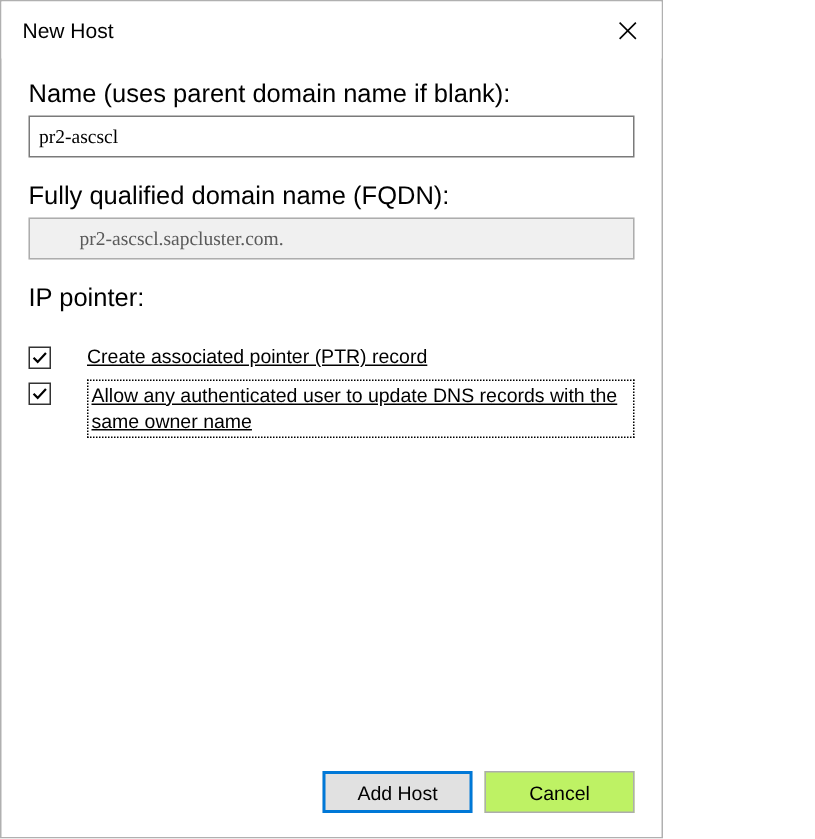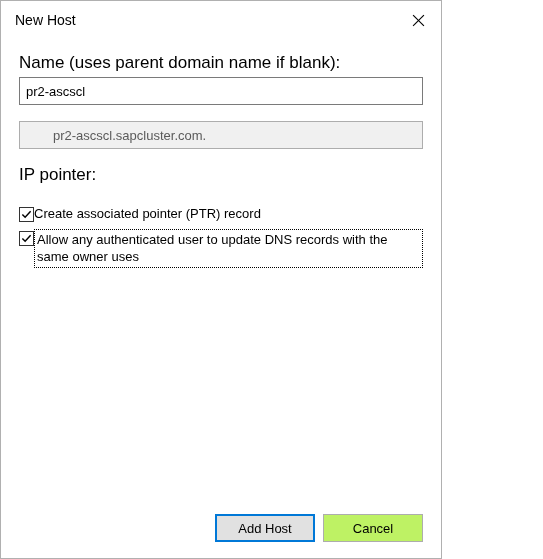--- a/index.html
+++ b/index.html
@@ -51,36 +51,37 @@
     .field-label {
       display: block;
       margin-bottom: 4px;
       font-size: 17px;
     }
     .text-input {
       width: 100%;
       height: 28px;
       padding: 3px 6px;
       border: 1px solid #7a7a7a;
-      font-family: Liberation Sans, sans-serif;
+      font-family: Liberation Serif, serif;
       font-size: 13px;
       outline: none;
       background: #ffffff;
     }
     .text-input[readonly] {
       background: #f0f0f0;
       color: #5a5a5a;
       border-color: #adadad;
       padding-left: 33px;
     }
     .checkbox-row {
       display: flex;
       align-items: flex-start;
       margin-bottom: 6px;
-      gap: 0;
+      gap: 24px;
+      text-decoration: underline;
     }
     .checkbox {
       width: 15px;
       height: 15px;
       margin-top: 2px;
       flex-shrink: 0;
       border: 1px solid #333;
       background: #fff;
       display: flex;
       align-items: center;
@@ -134,20 +135,21 @@
   </div>
 
   <div class="content">
 
     <div class="field-group">
       <label class="field-label">Name (uses parent domain name if blank):</label>
       <input type="text" class="text-input" value="pr2-ascscl" style="">
     </div>
 
     <div class="field-group">
+      <label class="field-label">Fully qualified domain name (FQDN):</label>
       <input type="text" class="text-input" readonly="" value="pr2-ascscl.sapcluster.com." style="">
     </div>
 
     <div class="field-group">
       <label class="field-label">IP pointer:</label>
     </div>
 
     <div class="checkbox-row">
       <div class="checkbox">
         <svg viewBox="0 0 12 12">
@@ -156,21 +158,21 @@
       </div>
       <span class="checkbox-label">Create associated pointer (PTR) record</span>
     </div>
 
     <div class="checkbox-row">
       <div class="checkbox">
         <svg viewBox="0 0 12 12">
           <polyline points="1.5,6 4.5,9 10.5,2.5" fill="none" stroke="#000" stroke-width="1.6"></polyline>
         </svg>
       </div>
-      <span class="checkbox-label focus-rect">Allow any authenticated user to update DNS records with the same owner uses</span>
+      <span class="checkbox-label focus-rect">Allow any authenticated user to update DNS records with the same owner name</span>
     </div>
 
   </div>
 
   <div class="button-row">
     <button class="btn primary">Add Host</button>
     <button class="btn">Cancel</button>
   </div>
 </div>
 

